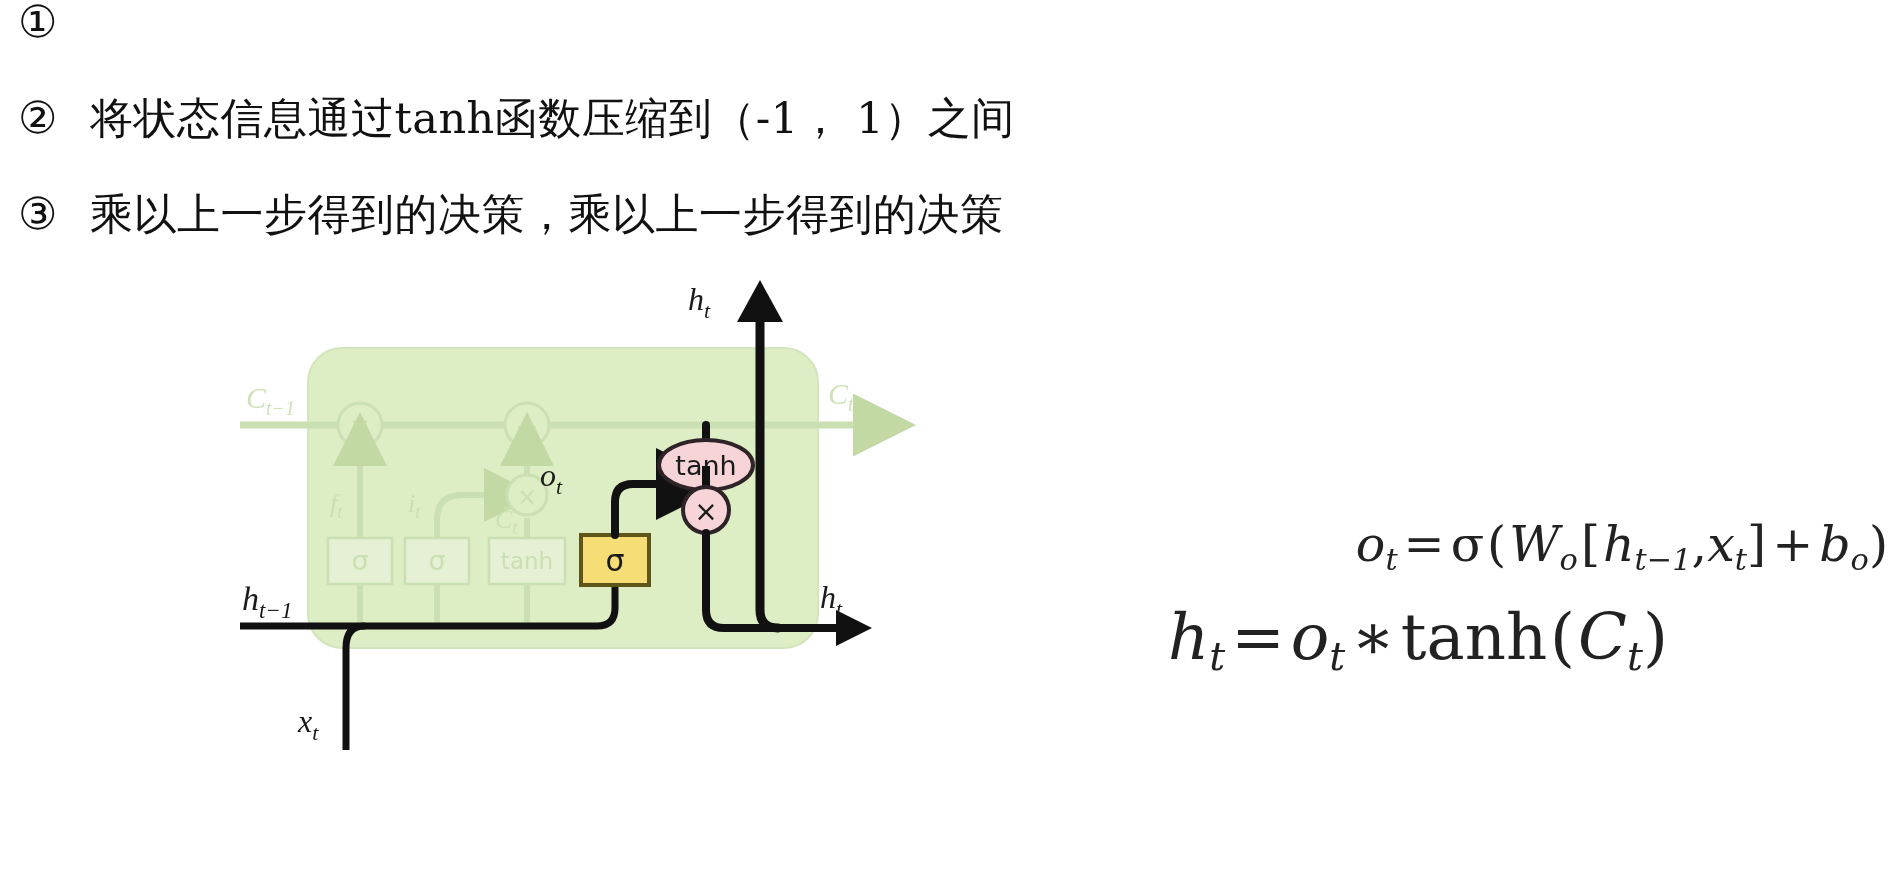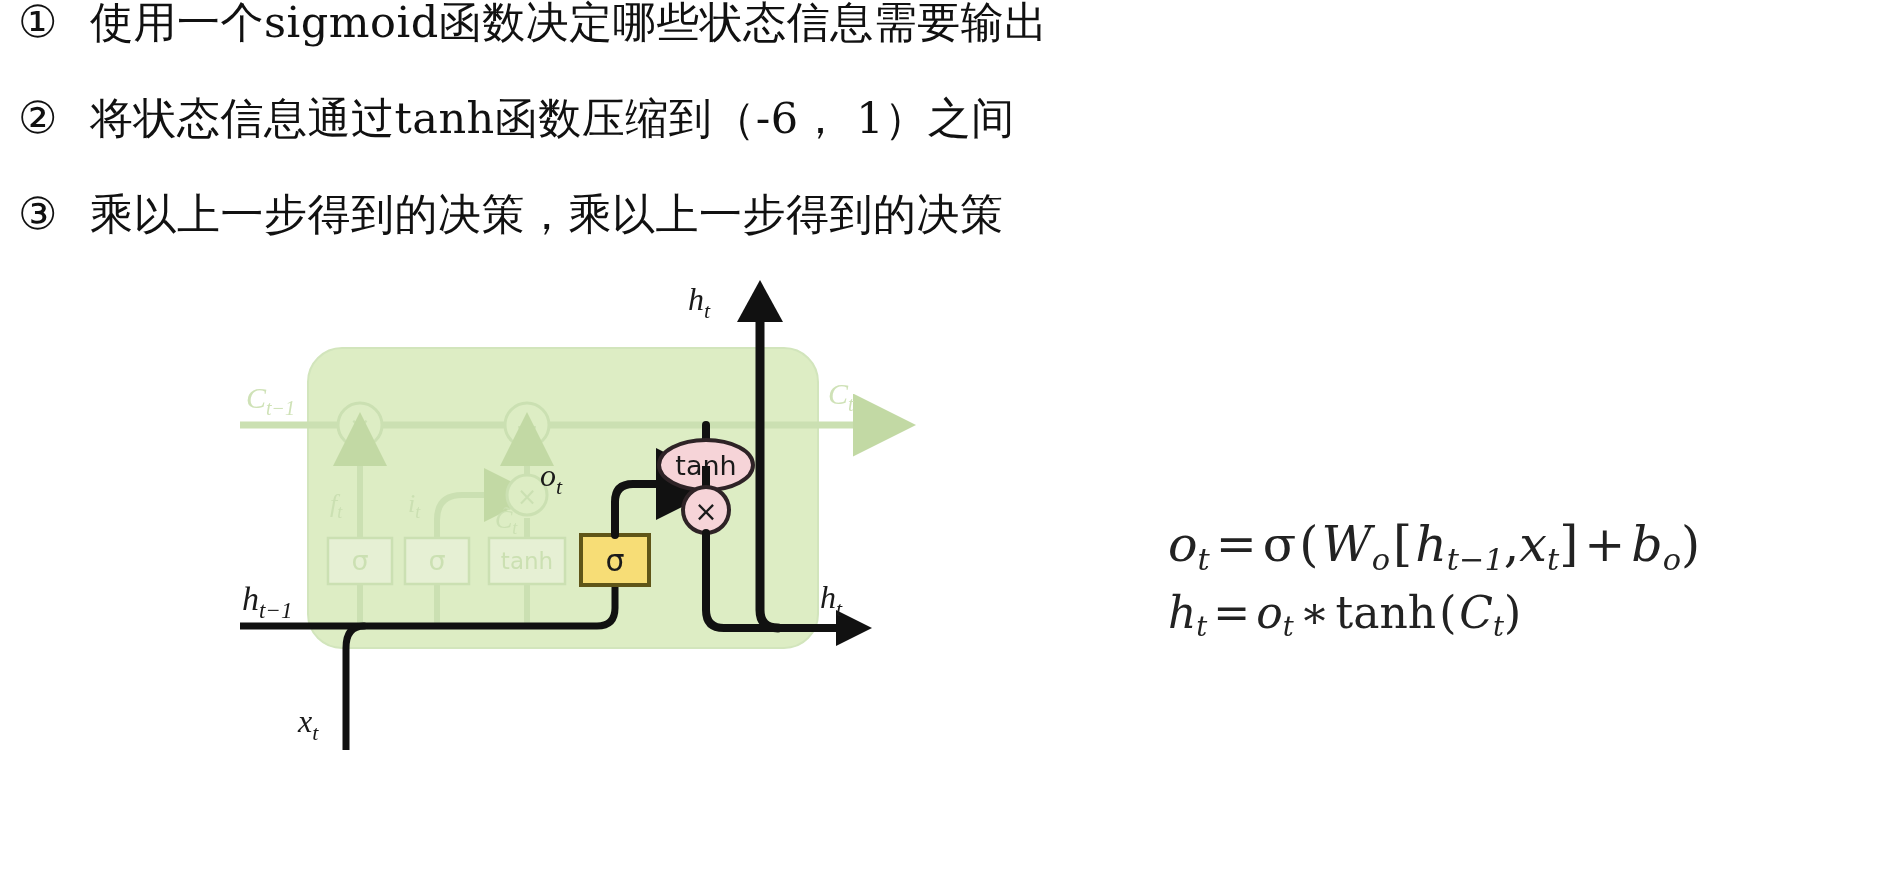--- a/index.html
+++ b/index.html
@@ -62,44 +62,43 @@
     position: absolute;
     left: 1168px;
     top: 520px;
     width: 720px;
   }
   .eq {
     font-family: "DejaVu Serif", "Liberation Serif", serif;
     color: #222;
     white-space: nowrap;
   }
-  .eq1 { font-size: 49px; line-height: 1.0; margin-bottom: 16px; }
-  .eq2 { font-size: 44px; line-height: 1.0; }
+  .eq1 { font-size: 49px; line-height: 1.0; margin-bottom: 30px; text-align: right; }
+  .eq2 { font-size: 64px; line-height: 1.0; }
   .mi { font-style: italic; }
   .mi-up { font-style: normal; }
   sub.sb {
     font-size: 0.62em;
     font-style: italic;
     vertical-align: -0.28em;
     letter-spacing: 0;
   }
   .op { font-style: normal; padding: 0 6px; }
   .thinsp { padding: 0 3px; }
 </style>
 </head>
 <body>
 
 <div id="bullets">
   <div class="bullet-row">
     <span class="bullet-mark">①</span>
-    <span class="bullet-text">使用一个sigmoid函数决定哪些状态信息需要输出</span>
   </div>
   <div class="bullet-row">
     <span class="bullet-mark">②</span>
-    <span class="bullet-text">将状态信息通过tanh函数压缩到（-6， 1）之间</span>
+    <span class="bullet-text">将状态信息通过tanh函数压缩到（-1， 1）之间</span>
   </div>
   <div class="bullet-row">
     <span class="bullet-mark">③</span>
     <span class="bullet-text">乘以上一步得到的决策，乘以上一步得到的决策</span>
   </div>
 </div>
 
 <div id="diagram">
 <svg width="940" height="470" viewBox="0 0 940 470" xmlns="http://www.w3.org/2000/svg">
   <defs>

